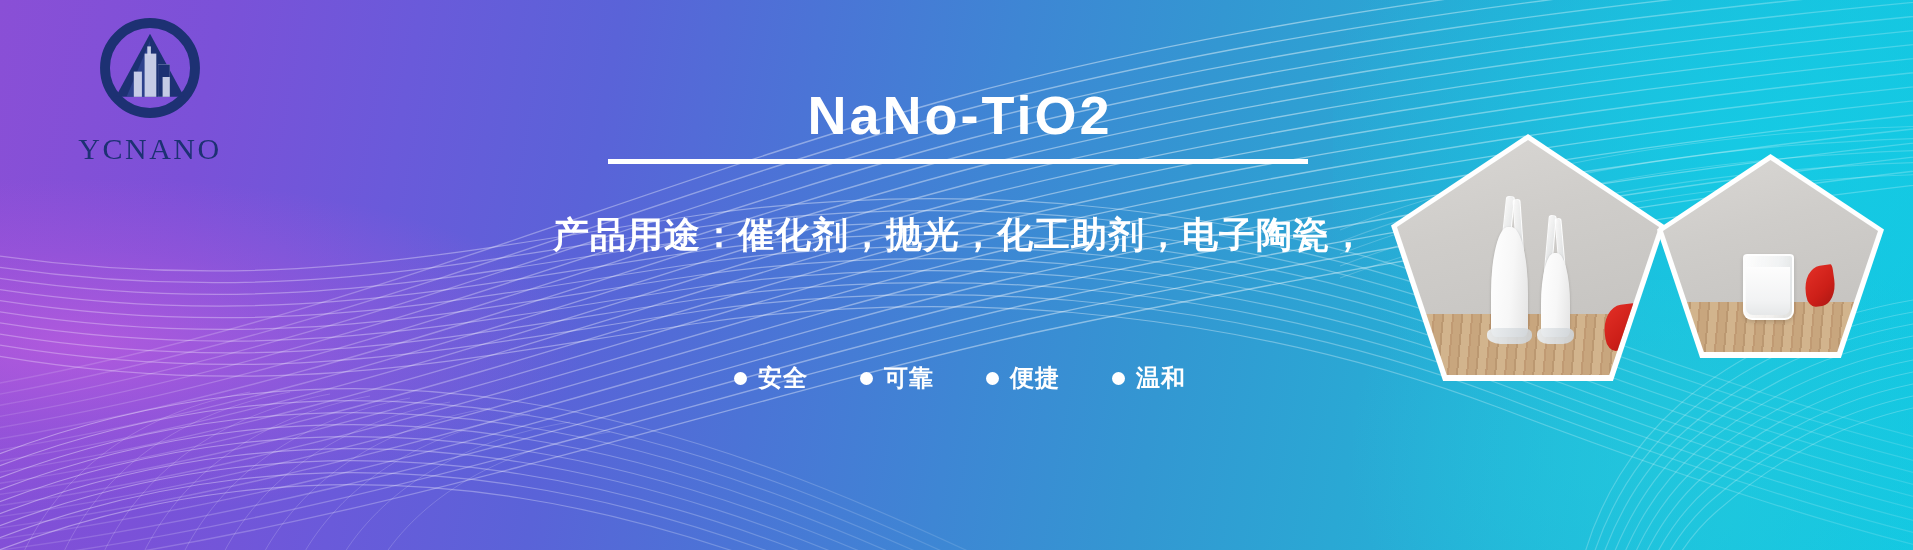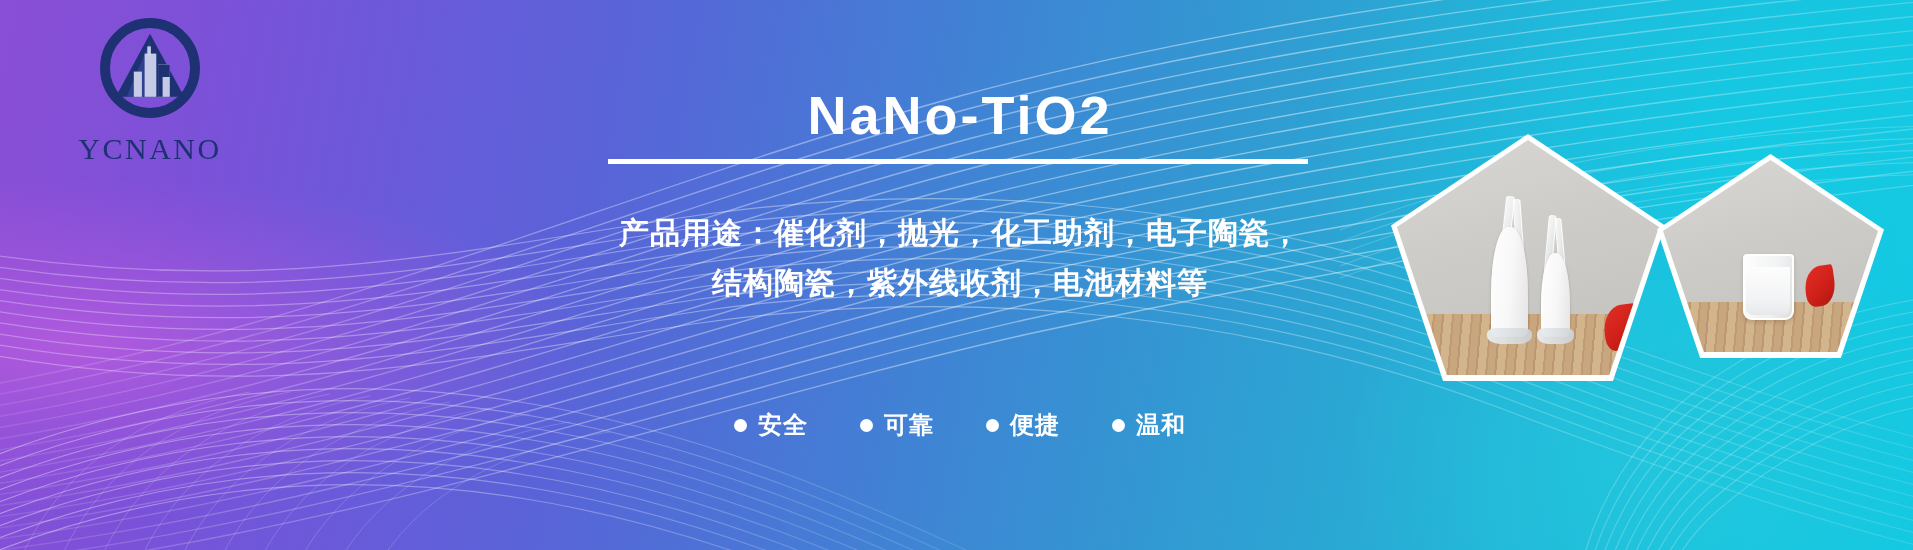--- a/index.html
+++ b/index.html
@@ -112,37 +112,36 @@
     left: 48px;
     top: 159px;
     width: 700px;
     height: 5px;
     background: #ffffff;
   }
   .desc {
     position: absolute;
     left: -10px; right: -10px;
     top: 210px;
-    font-size: 30px;
+    font-size: 36px;
     font-weight: 700;
     color: #ffffff;
     line-height: 50px;
     letter-spacing: 1px;
-    font-family: Liberation Mono, monospace;
+    font-family: Liberation Serif, serif;
   }
   .desc-line { display: block; white-space: nowrap; }
 
   .features {
     position: absolute;
     left: 0; right: 0;
     top: 362px;
     display: flex;
     justify-content: center;
     gap: 52px;
-    margin-top: 47px;
   }
   .feature {
     display: flex;
     align-items: center;
     gap: 11px;
     color: #ffffff;
     font-size: 24px;
     font-weight: 700;
     letter-spacing: 1px;
     font-family: "DejaVu Sans", "Liberation Sans", sans-serif;
@@ -361,21 +360,20 @@
     <div class="logo-wordmark">YCNANO</div>
   </div>
 
   <div class="content">
 
     <div class="title">NaNo-TiO2</div>
     <div class="title-rule"></div>
 
     <div class="desc">
       <span class="desc-line">产品用途：催化剂，抛光，化工助剂，电子陶瓷，</span>
-      <span class="desc-line">结构陶瓷，紫外线收剂，电池材料等</span>
     </div>
 
     <div class="features">
       <div class="feature">
         <span class="bullet-dot"></span>
         <span>安全</span>
       </div>
       <div class="feature">
         <span class="bullet-dot"></span>
         <span>可靠</span>

